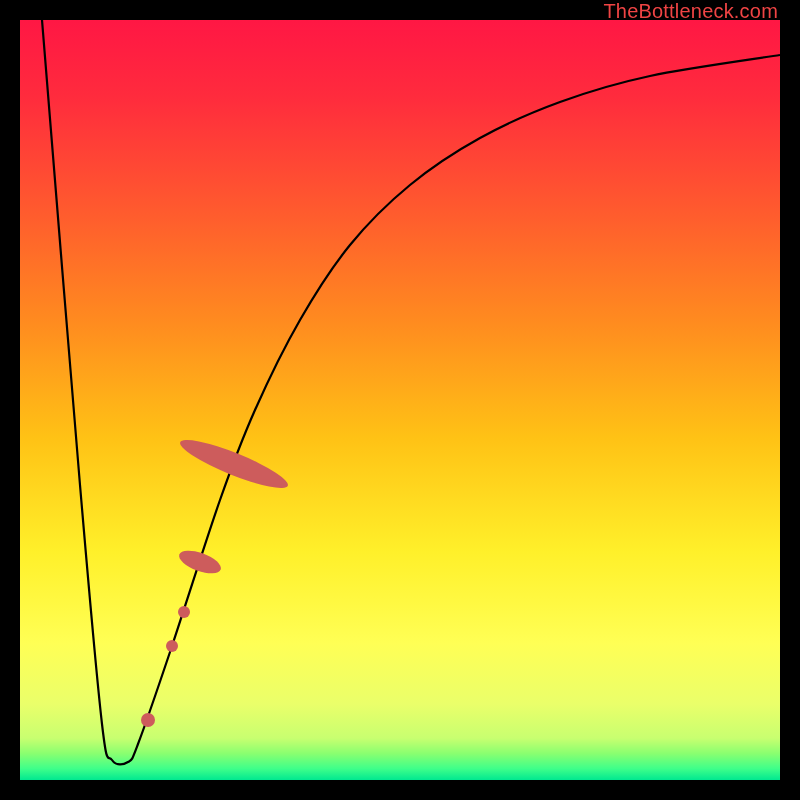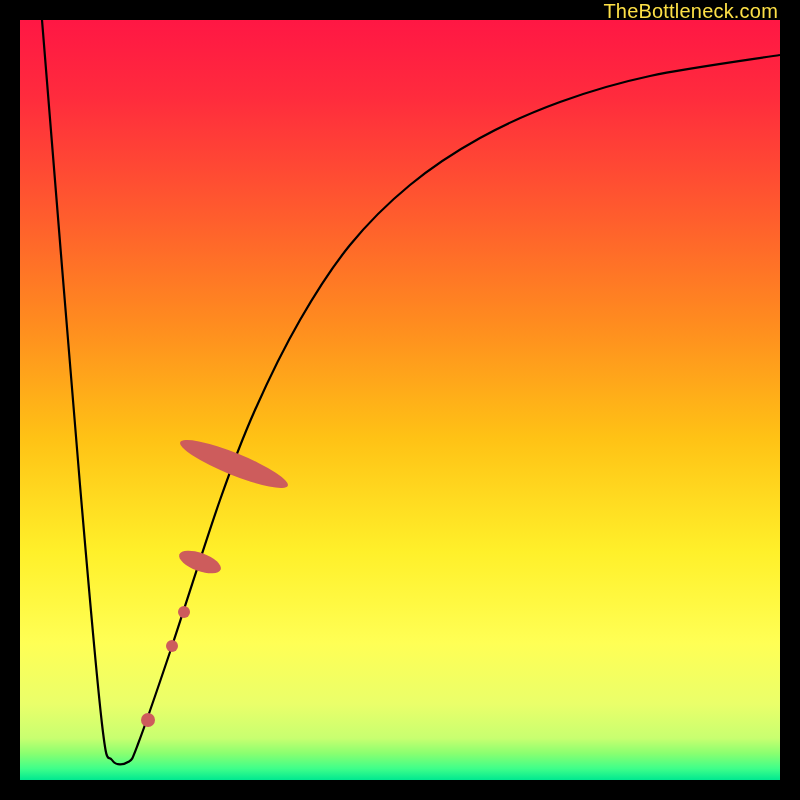--- a/index.html
+++ b/index.html
@@ -24,21 +24,21 @@
     top: 0;
     width: 760px;
     height: 760px;
   }
   .watermark {
     position: absolute;
     top: 0px;
     right: 22px;
     font-family: Arial, Helvetica, sans-serif;
     font-size: 20px;
-    color: #fde047;
+    color: #ef4444;
     letter-spacing: 0.2px;
   }
   svg { display: block; }
 </style>
 </head>
 <body>
 
 <div class="frame">
   <svg class="plot" width="760" height="760" viewBox="0 0 760 760">
     <defs>

